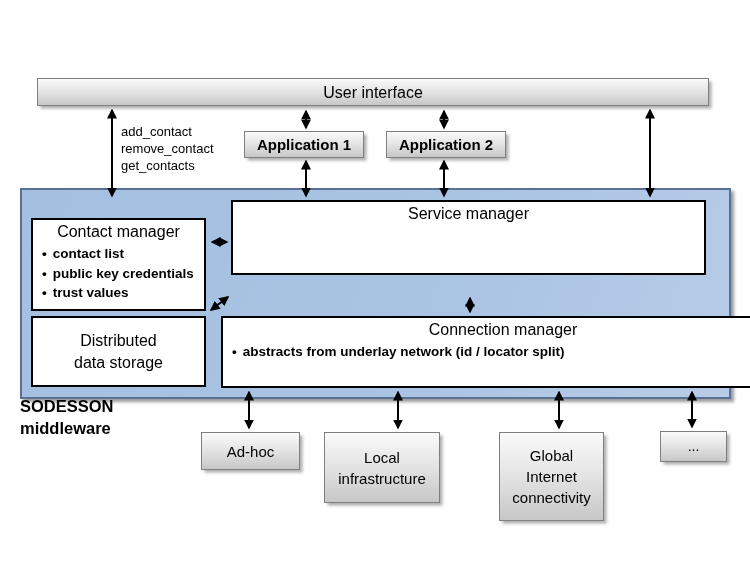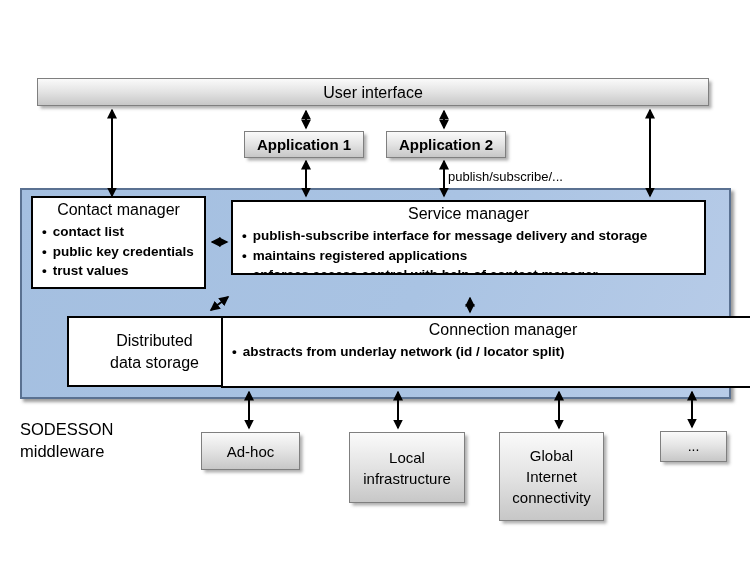--- a/index.html
+++ b/index.html
@@ -16,66 +16,66 @@
     border:1.5px solid #7f7f7f;
     box-shadow:2.5px 2.5px 3px rgba(70,70,70,.45);
     display:flex;align-items:center;justify-content:center;
     text-align:center;font-size:15px;line-height:21px;
   }
   .ui-bar{left:37px;top:78px;width:672px;height:28px;font-size:16px;}
   .app{width:120px;height:27px;font-weight:bold;}
   .app1{left:244px;top:131px;}
   .app2{left:386px;top:131px;}
   .net-adhoc{left:201px;top:432px;width:99px;height:38px;}
-  .net-local{left:349px;top:432px;width:116px;height:71px;}
+  .net-local{left:324px;top:432px;width:116px;height:71px;}
   .net-global{left:499px;top:432px;width:105px;height:89px;}
   .net-dots{left:660px;top:431px;width:67px;height:31px;font-size:14px;}
   .net-line{display:block;}
 
   
   .mw-container{
     position:absolute;box-sizing:border-box;
     left:20px;top:188px;width:711px;height:211px;
     background:linear-gradient(115deg,#a4bfe0 0%,#a9c3e3 55%,#b8cce8 100%);
     border:2px solid #5a7191;
     box-shadow:3px 3px 3px rgba(60,60,60,.5);
   }
   
   .module{
     position:absolute;box-sizing:border-box;
     background:#ffffff;border:2.5px solid #000;
     overflow:hidden;
   }
-  .mod-contact{left:31px;top:196px;width:175px;height:93px;}
+  .mod-contact{left:31px;top:218px;width:175px;height:93px;}
   .mod-service{left:231px;top:200px;width:475px;height:75px;}
   .mod-distributed{left:31px;top:316px;width:175px;height:71px;
     display:flex;align-items:center;justify-content:center;text-align:center;
-    font-size:16px;line-height:22px;margin-left:36px;}
+    font-size:16px;line-height:22px;}
   .mod-connection{left:221px;top:316px;width:564px;height:72px;}
   .module h3{
     margin:2px 4px 0;font-size:16px;font-weight:400;text-align:center;line-height:20px;
   }
   .module ul{
     margin:2px 0 0;padding:0 4px 0 9px;list-style:none;
     font-size:13.5px;font-weight:600;line-height:19.5px;white-space:nowrap;
   }
   .module ul li::before{content:"\2022";margin-right:6px;}
 
   
   .api-labels{
     position:absolute;left:121px;top:123px;
     font-size:13px;line-height:17px;white-space:nowrap;
   }
   .pubsub-label{
     position:absolute;left:448px;top:169px;
     font-size:13px;white-space:nowrap;
   }
   .mw-name{
-    position:absolute;left:20px;top:418px;
-    font-size:16.5px;line-height:22px;white-space:nowrap;
+    position:absolute;left:20px;top:395px;
+    font-size:16.5px;line-height:22px;white-space:nowrap;font-weight:bold;
   }
   .mw-name span{display:block;}
 
   
   svg.arrows{position:absolute;left:0;top:0;pointer-events:none;z-index:10;}
 </style>
 </head>
 <body>
 
 <div class="canvas">
@@ -84,41 +84,40 @@
     <span>User interface</span>
   </div>
 
   <div class="gray-box app app1">
     <span>Application 1</span>
   </div>
   <div class="gray-box app app2">
     <span>Application 2</span>
   </div>
 
+  <div class="api-labels">
+    <div>add_contact</div>
+    <div>remove_contact</div>
+    <div>get_contacts</div>
+  </div>
 
-  <div class="pubsub-label">publish/subscribe/...</div>
 
   <div class="mw-container"></div>
 
   <div class="module mod-contact">
     <h3>Contact manager</h3>
     <ul>
       <li>contact list</li>
       <li>public key credentials</li>
       <li>trust values</li>
     </ul>
   </div>
 
   <div class="module mod-service">
     <h3>Service manager</h3>
-    <ul>
-      <li>publish-subscribe interface for message delivery and storage</li>
-      <li>maintains registered applications</li>
-      <li>enforces access control with help of contact manager</li>
-    </ul>
   </div>
 
   <div class="module mod-distributed">
     <div>
       <span style="display:block">Distributed</span>
       <span style="display:block">data storage</span>
     </div>
   </div>
 
   <div class="module mod-connection">

